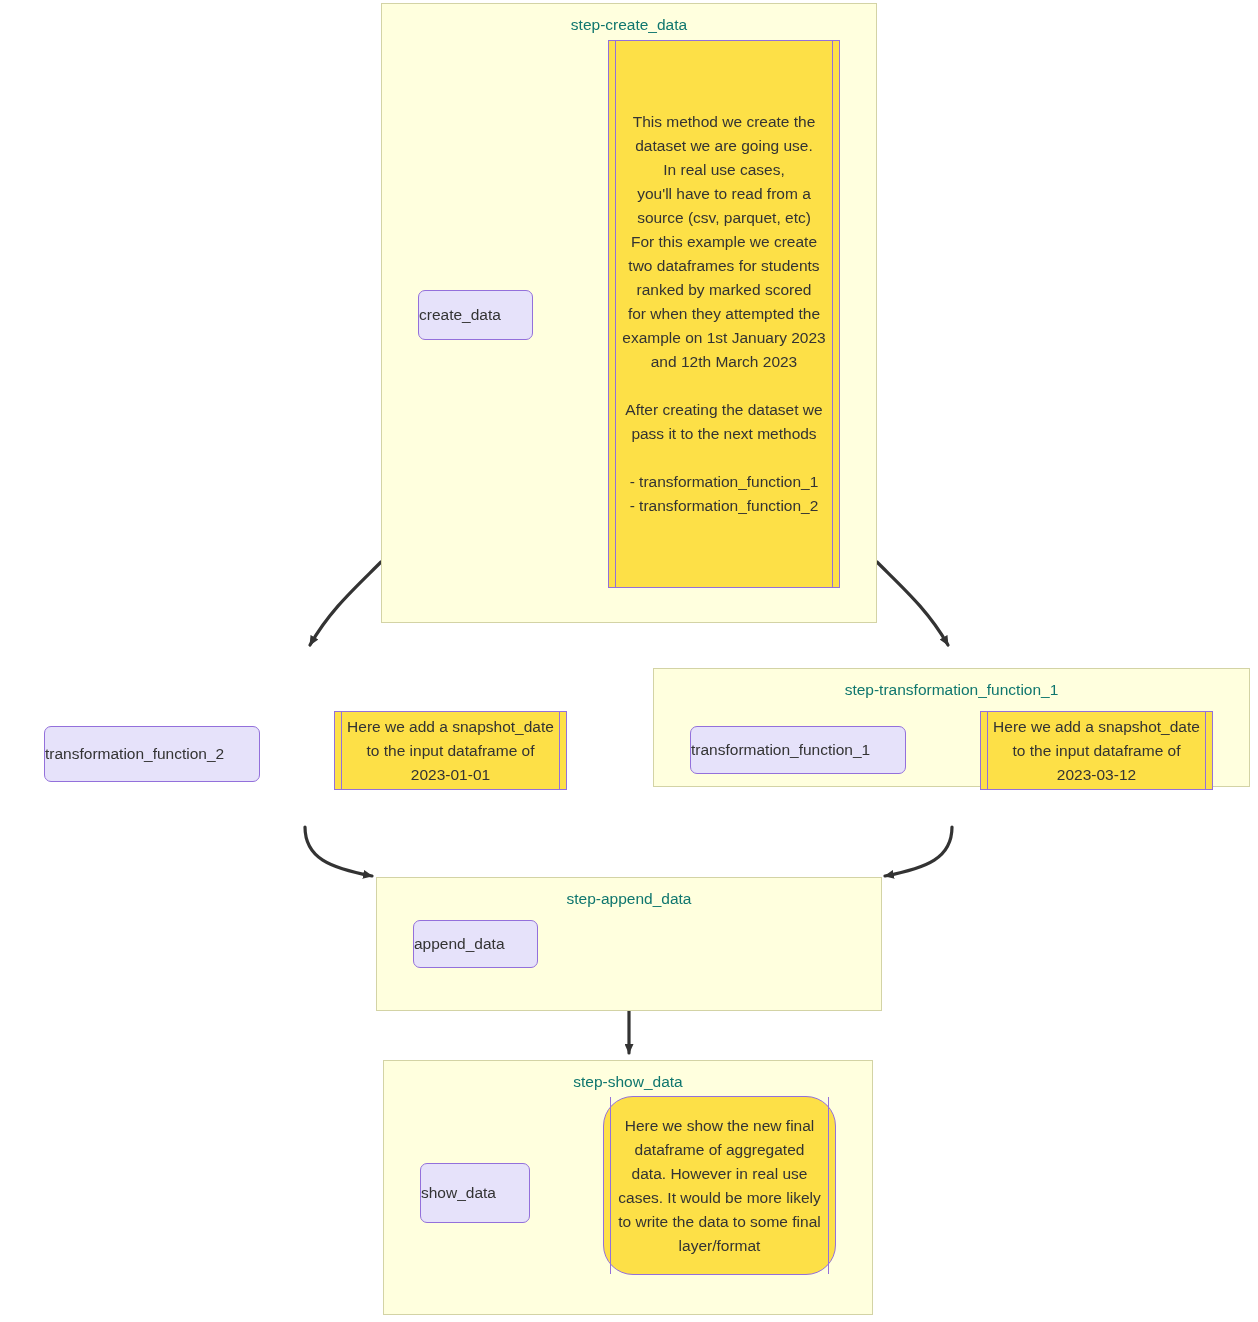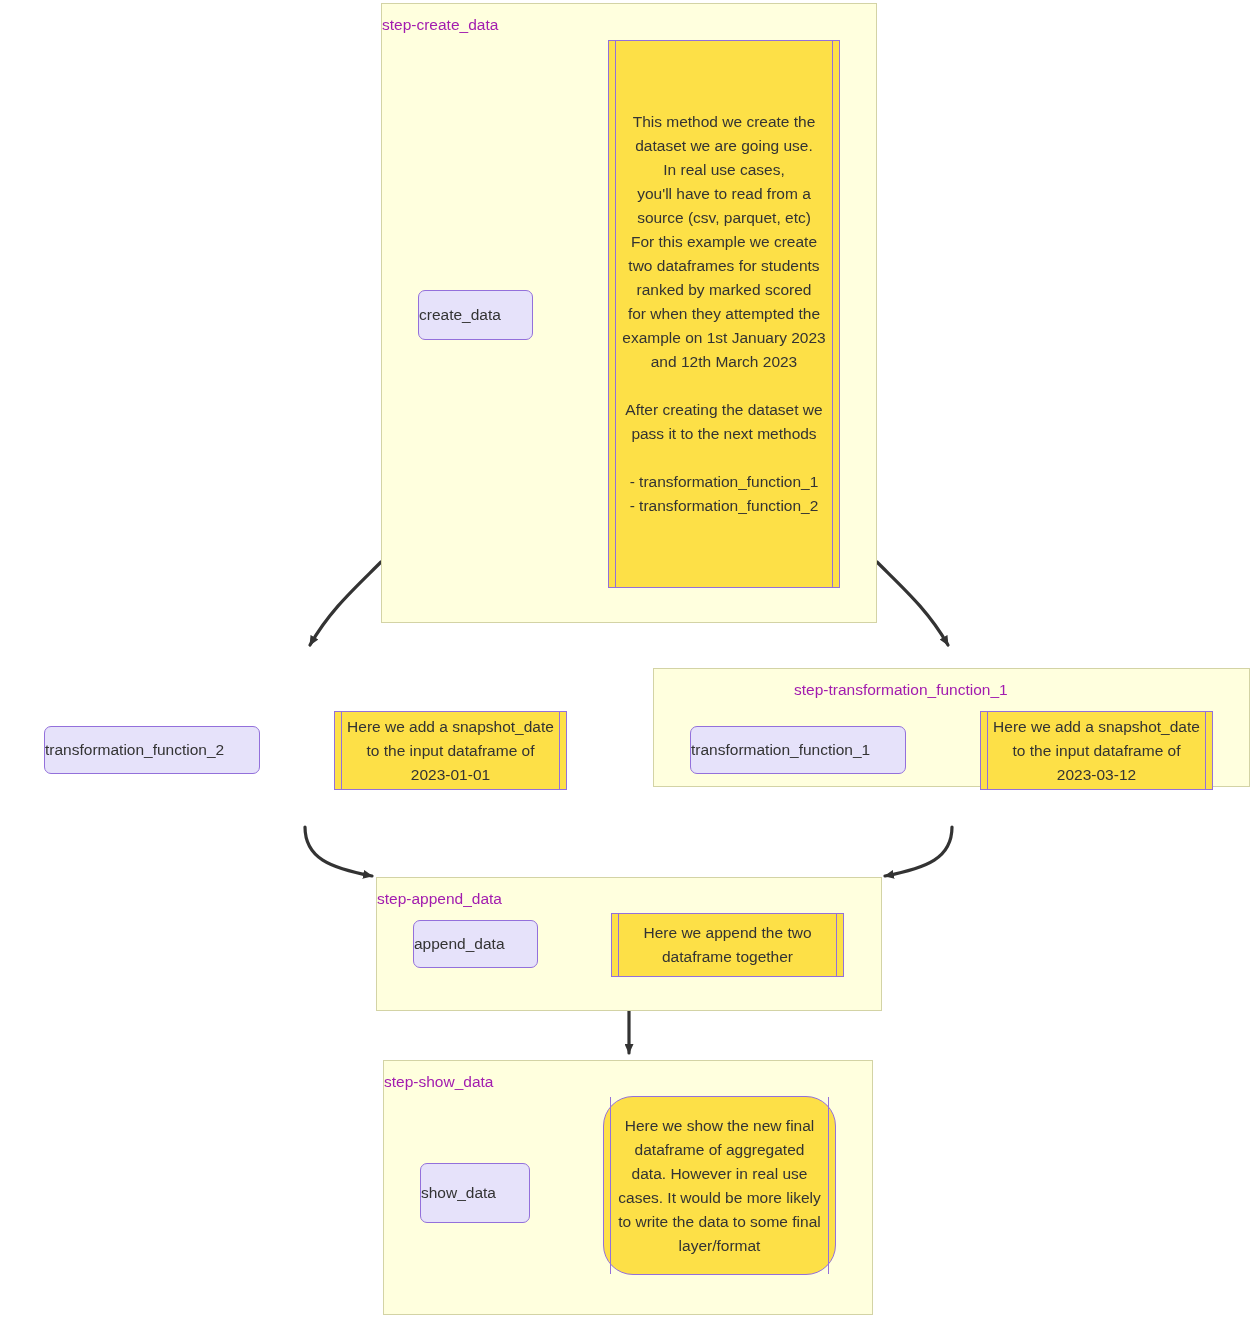--- a/index.html
+++ b/index.html
@@ -32,23 +32,24 @@
     position: absolute;
     background: #ffffde;
     border: 1.3px solid #d3d3a5;
     box-sizing: border-box;
   }
   .cluster-label {
     position: absolute;
     left: 0;
     right: 0;
     top: 9px;
+    text-align: center;
     font-size: 15.5px;
     line-height: 24px;
-    color: #a21caf;
+    color: #0f766e;
     white-space: pre-line;
   }
 
   
   .node {
     position: absolute;
     background: #e6e2fa;
     border: 1.1px solid #9370db;
     border-radius: 7px;
     box-sizing: border-box;
@@ -129,21 +130,21 @@
 For this example we create two dataframes for students ranked by marked scored
 for when they attempted the example on 1st January 2023 and 12th March 2023
 
 After creating the dataset we pass it to the next methods
 
 - transformation_function_1
 - transformation_function_2</div>
   </div>
 
 
-  <div class="node" style="left:44px; top:726px; width:216px; height:48px;">
+  <div class="node" style="left:44px; top:726px; width:216px; height:56px;">
     <span>transformation_function_2</span>
   </div>
 
   <div class="note" style="left:334px; top:711px; width:233px; height:79px;">
     <div class="note-text">Here we add a snapshot_date to the input dataframe of 2023-01-01</div>
   </div>
 
   <div class="cluster" style="left:653px; top:668px; width:597px; height:119px;">
     <div class="cluster-label" style="white-space:normal; padding:0 140px; left:0; right:0;">step-transformation_function_1</div>
   </div>
@@ -157,23 +158,20 @@
   </div>
 
   <div class="cluster" style="left:376px; top:877px; width:506px; height:134px;">
     <div class="cluster-label">step-append_data</div>
   </div>
 
   <div class="node" style="left:413px; top:920px; width:125px; height:48px;">
     <span>append_data</span>
   </div>
 
-  <div class="note" style="left:611px; top:913px; width:233px; height:64px;">
-    <div class="note-text">Here we append the two dataframe together</div>
-  </div>
 
   <div class="cluster" style="left:383px; top:1060px; width:490px; height:255px;">
     <div class="cluster-label">step-show_data</div>
   </div>
 
   <div class="node" style="left:420px; top:1163px; width:110px; height:60px;">
     <span>show_data</span>
   </div>
 
   <div class="note" style="left:603px; top:1096px; width:233px; height:179px;border-radius:30px;">

